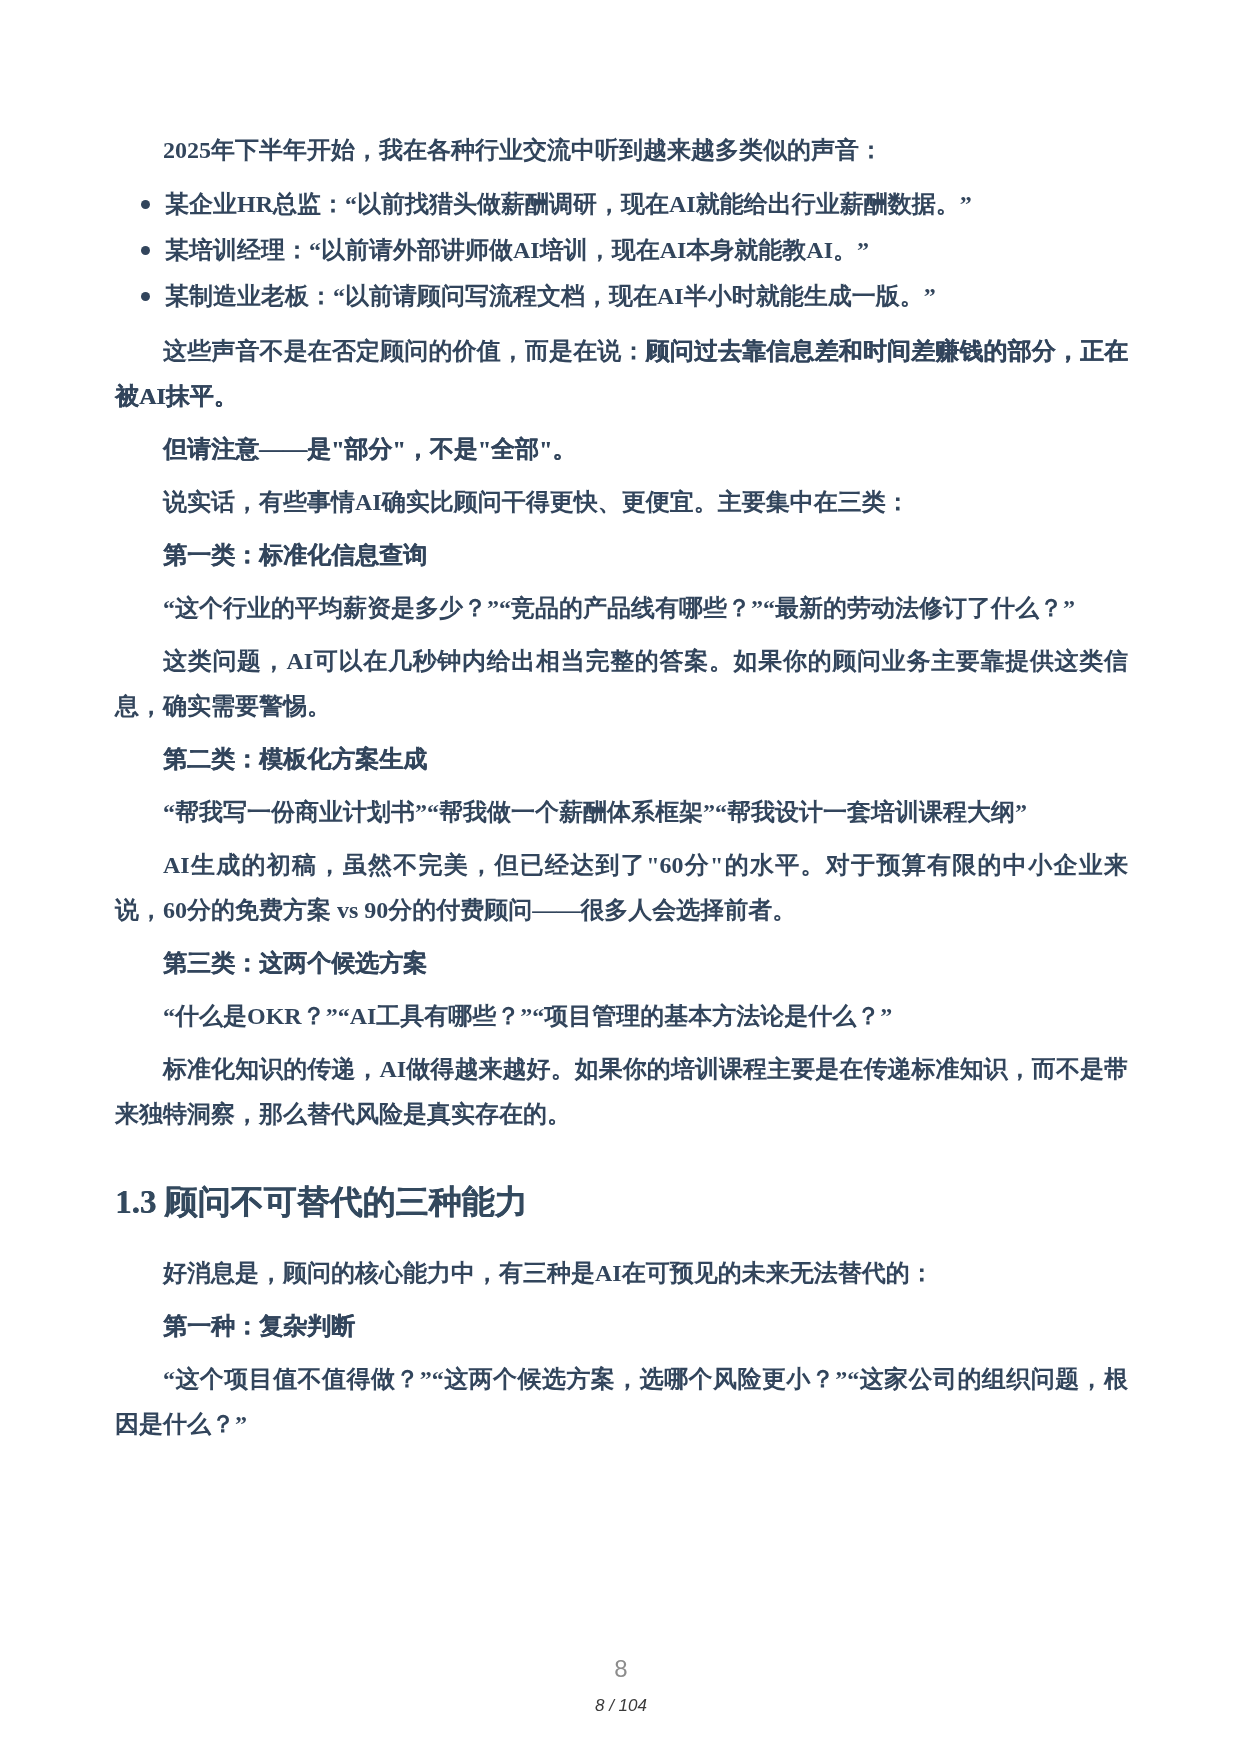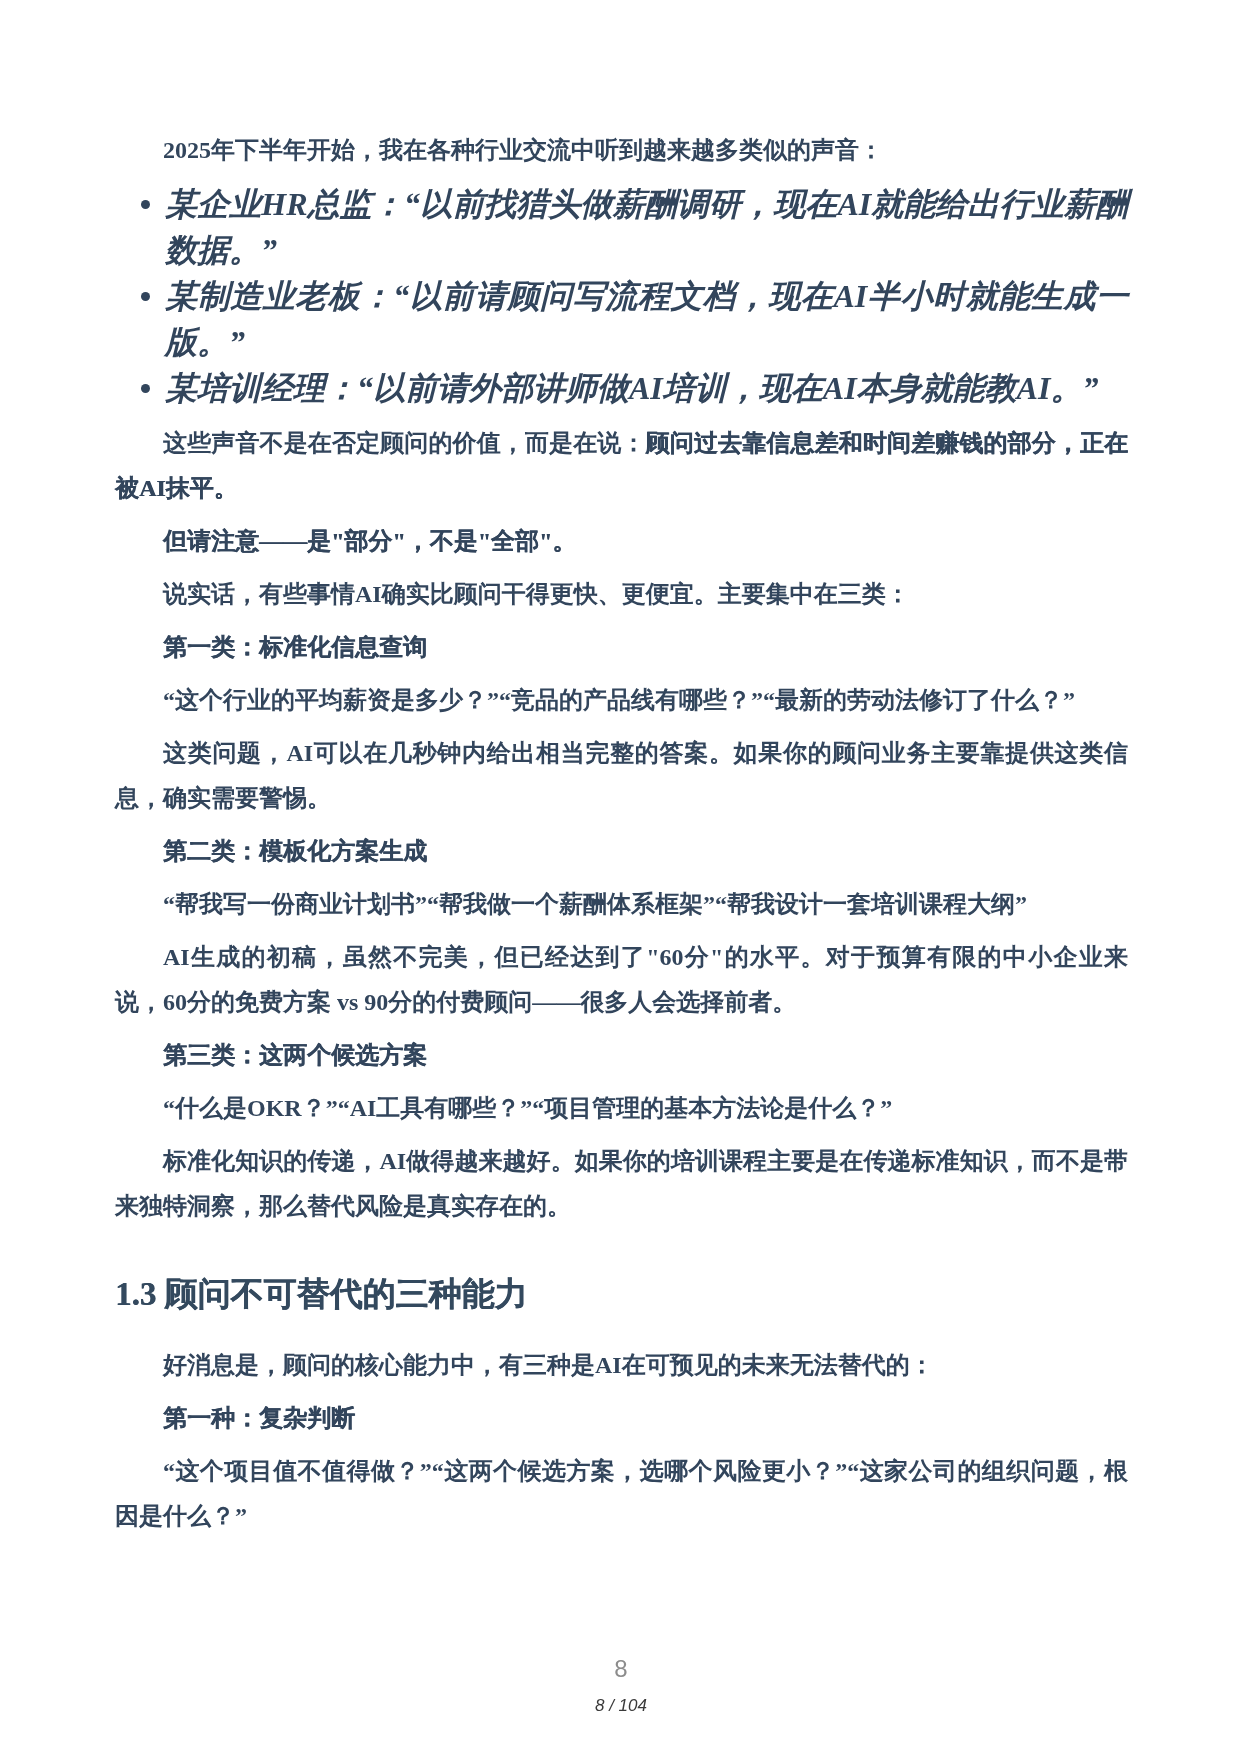--- a/index.html
+++ b/index.html
@@ -32,26 +32,25 @@
   .strong {
     font-weight: 900;
     text-shadow: 0.4px 0 0 currentColor;
   }
   .bullets {
     list-style: none;
     margin: 4px 0 10px 0;
   }
   .bullets li {
     position: relative;
-    font-size: 32px;
+    font-size: 24px;
     line-height: 46px;
     font-weight: 700;
     padding-left: 50px;
     text-align: justify;
-    font-style: italic;
   }
   .dot {
     position: absolute;
     left: 26px;
     top: 19px;
     width: 9px;
     height: 9px;
     border-radius: 50%;
     background: #32455c;
   }
@@ -93,25 +92,25 @@
 
     <p class="para">2025年下半年开始，我在各种行业交流中听到越来越多类似的声音：</p>
 
     <ul class="bullets">
       <li>
         <span class="dot"></span>
         <span>某企业HR总监：“以前找猎头做薪酬调研，现在AI就能给出行业薪酬数据。”</span>
       </li>
       <li>
         <span class="dot"></span>
-        <span>某制造业老板：“以前请顾问写流程文档，现在AI半小时就能生成一版。”</span>
+        <span>某培训经理：“以前请外部讲师做AI培训，现在AI本身就能教AI。”</span>
       </li>
       <li>
         <span class="dot"></span>
-        <span>某培训经理：“以前请外部讲师做AI培训，现在AI本身就能教AI。”</span>
+        <span>某制造业老板：“以前请顾问写流程文档，现在AI半小时就能生成一版。”</span>
       </li>
     </ul>
 
     <p class="para"><span>这些声音不是在否定顾问的价值，而是在说：</span><span class="strong">顾问过去靠信息差和时间差赚钱的部分，正在被AI抹平。</span></p>
 
     <p class="para strong">但请注意——是"部分"，不是"全部"。</p>
 
 
     <p class="para">说实话，有些事情AI确实比顾问干得更快、更便宜。主要集中在三类：</p>
 

